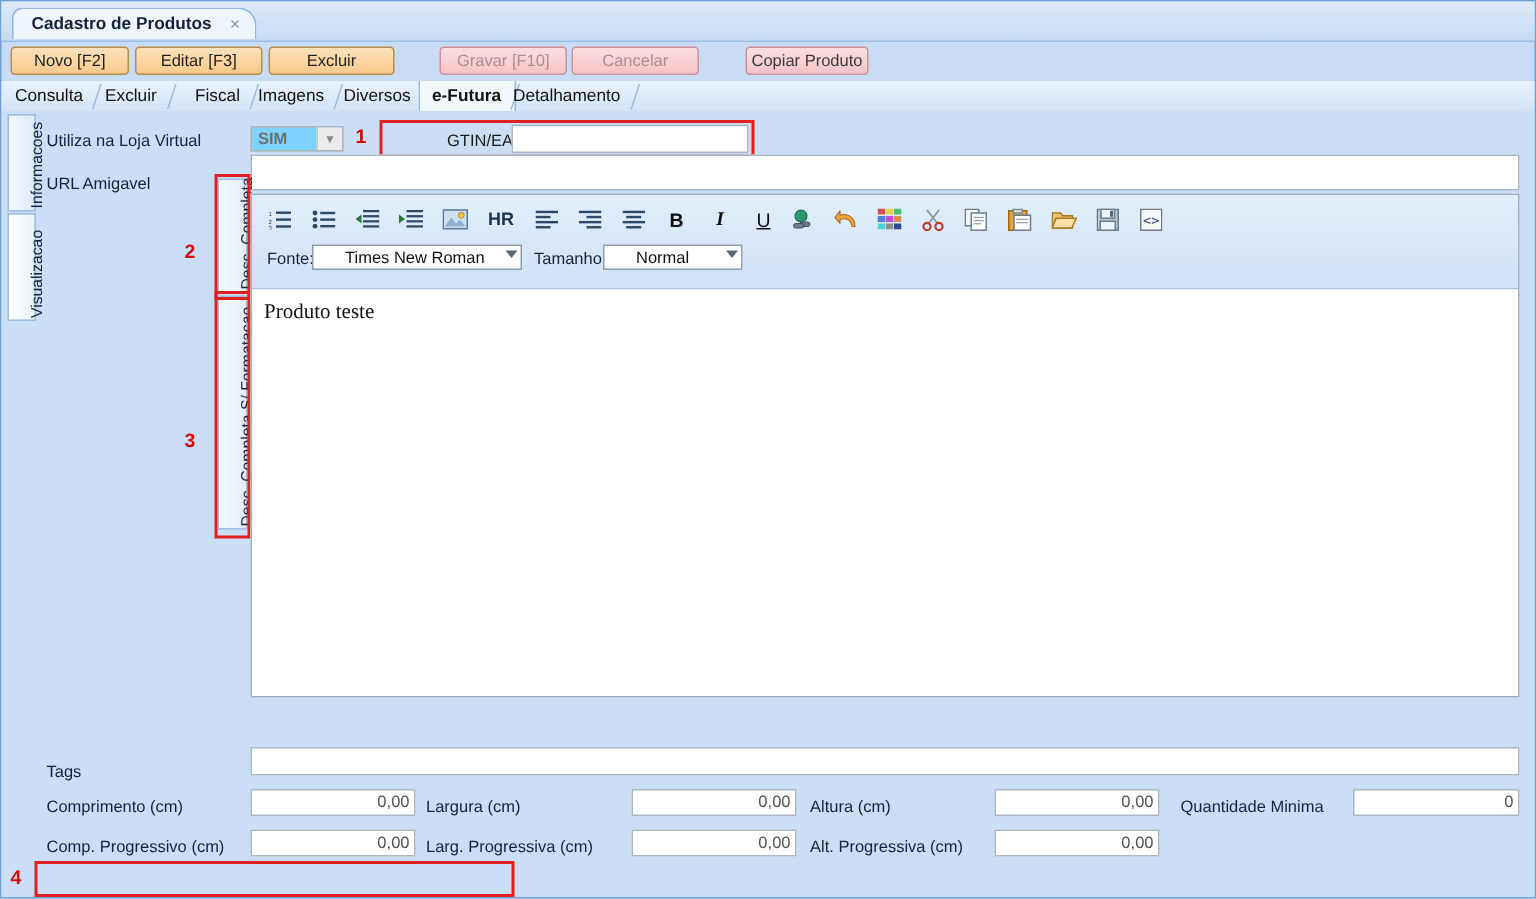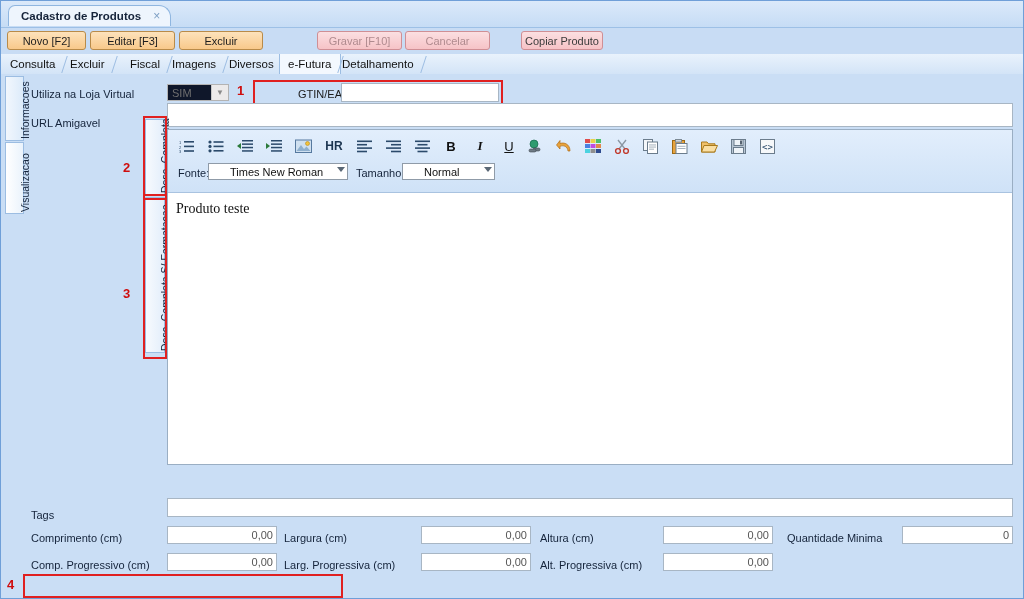--- a/index.html
+++ b/index.html
@@ -40,21 +40,20 @@
     display:flex;align-items:center;justify-content:center;
     font-size:11px;color:#1d1d1d;
     border:1px solid #b98b49;border-radius:3px;
     background:linear-gradient(#fde2bb,#f8c98b);
     box-sizing:border-box;cursor:pointer;white-space:nowrap;
   }
   .btn.red{
     border-color:#cf8f95;
     background:linear-gradient(#fbdfe1,#f6c3c7);
     color:#3b3b3b;
-    margin-left:24px;
   }
   .btn.disabled{color:#b08b8f;}
 
   
   .tabstrip{
     position:absolute;left:0;top:53px;width:1022px;height:20px;
     background:linear-gradient(#e9f2fc,#d3e4f7);
     border-bottom:1px solid #8fb6e0;
   }
   .ptab{
@@ -66,20 +65,21 @@
   }
   .ptab:after{
     content:"";position:absolute;right:-1px;top:2px;
     width:1px;height:17px;background:#9cbde2;
     transform:skewX(-18deg);
   }
   .ptab.active{
     background:#f3f8fe;
     border-left:1px solid #9cbde2;
     border-right:1px solid #9cbde2;
+    font-weight:bold;
   }
 
   
   .pane{
     position:absolute;left:0;top:73px;width:1022px;height:524px;
     background:#cadef5;
   }
 
   
   .vtabs{position:absolute;left:4px;top:2px;width:20px;height:180px;}
@@ -106,23 +106,23 @@
     font-family:"Liberation Sans",sans-serif;
     font-size:11px;color:#1a1a1a;
     display:flex;align-items:center;
     padding:0 3px;
   }
   .inp.num{justify-content:flex-end;color:#555;}
   .inp.gray{background:#edeceb;color:#6c6c6c;border-color:#b6b6b6;}
 
   .combo{
     position:absolute;height:17px;
-    background:#0f172a;border:1px solid #b3b3b3;
+    background:#7dd3fc;border:1px solid #b3b3b3;
     box-sizing:border-box;display:flex;align-items:center;
-    font-size:11px;color:#6f6f6f;padding-left:4px;
+    font-size:11px;color:#6f6f6f;padding-left:4px;font-weight:bold;
   }
   .combo .arw{
     position:absolute;right:0;top:0;width:16px;height:15px;
     background:#eceaea;border-left:1px solid #c8c8c8;
     display:flex;align-items:center;justify-content:center;
     color:#8a8a8a;font-size:8px;
   }
 
   
   .editor-tabs{position:absolute;left:140px;top:45px;width:26px;height:240px;}

